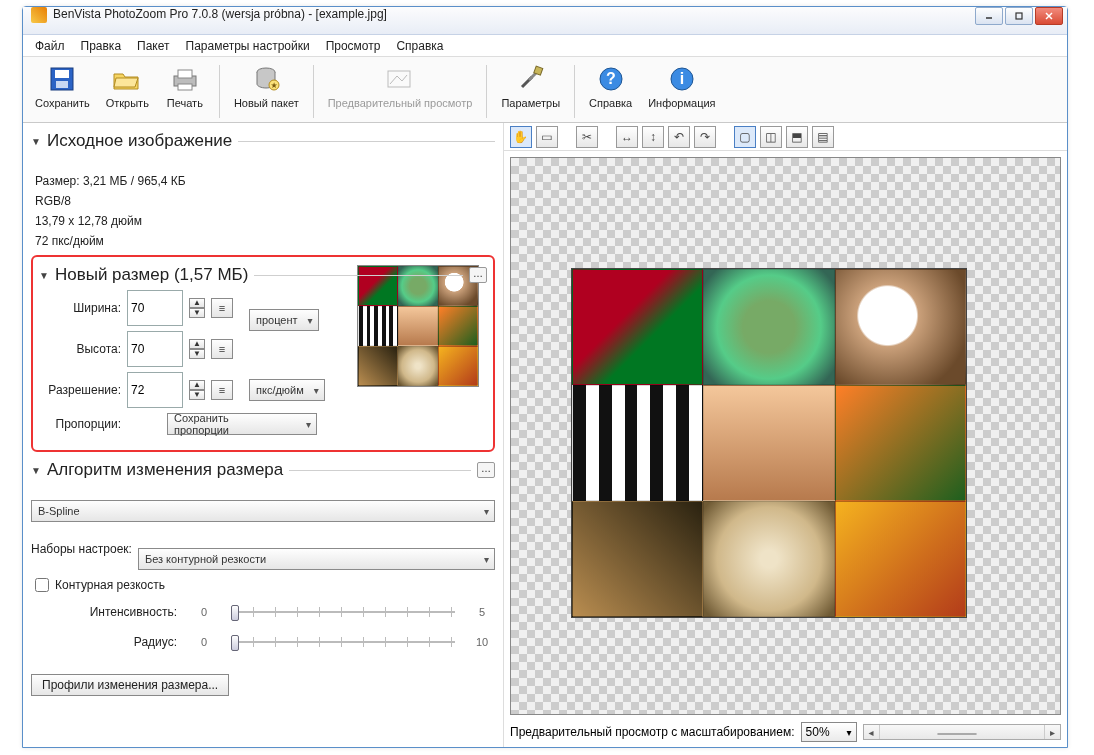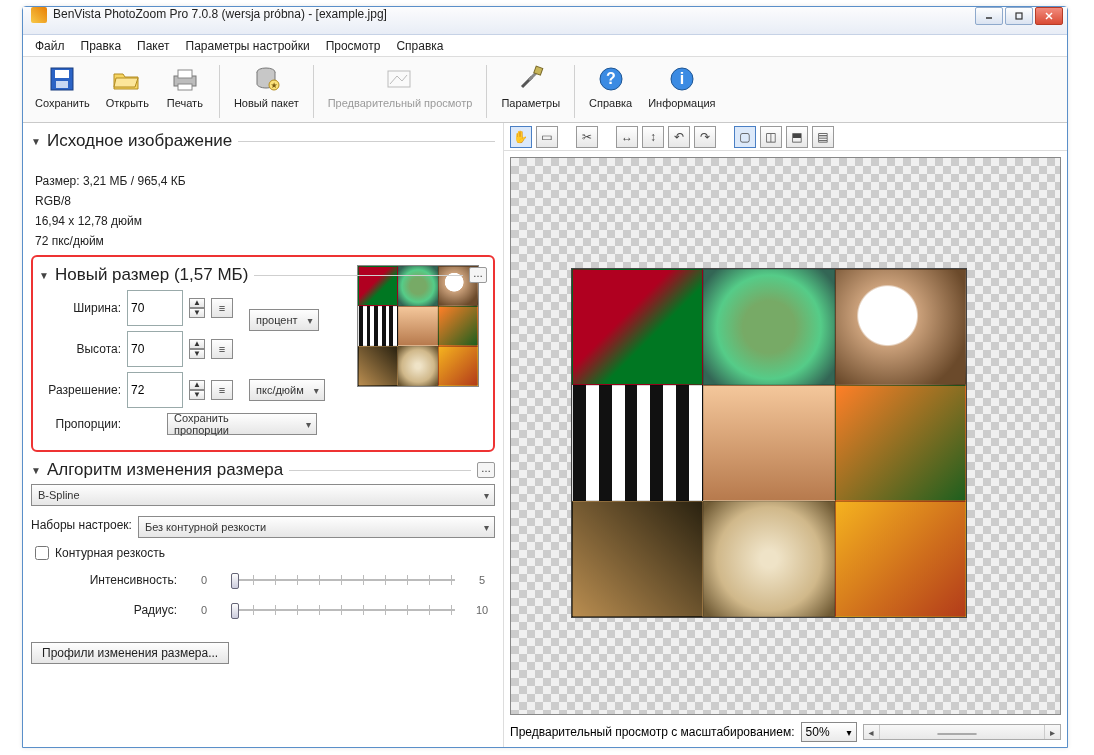--- a/index.html
+++ b/index.html
@@ -49,21 +49,21 @@
   input.num { width:56px; height:36px; border:1px solid #9aa; padding:0 3px; font-size:12px; }
   .spinner { display:flex; flex-direction:column; }
   .spinner button, .lockbtn, .combobox, .btn, .algo-sel, .presets-sel, .unit-sel { border:1px solid #8a8a8a; background:linear-gradient(#fefefe,#e6e6e6); font-size:11px; color:#333; }
   .spinner button { width:16px; height:10px; line-height:6px; font-size:8px; padding:0; }
   .lockbtn { width:22px; height:20px; display:flex; align-items:center; justify-content:center; }
   .unit-sel { height:22px; padding:0 20px 0 6px; display:flex; align-items:center; position:relative; }
   .unit-sel::after, .combobox::after, .algo-sel::after, .presets-sel::after { content:"▾"; position:absolute; right:5px; font-size:10px; color:#555; }
   .combobox { height:22px; padding:0 36px 0 6px; display:flex; align-items:center; position:relative;margin-left:40px; }
 
   .algo-hdr { margin-top:8px; }
-  .algo-sel, .presets-sel { height:22px; width:100%; display:flex; align-items:center; padding:0 20px 0 6px; position:relative; margin-top:4px; }
+  .algo-sel, .presets-sel { height:22px; width:100%; display:flex; align-items:center; padding:0 20px 0 6px; position:relative; margin-top:20px; }
   .preset-row { display:flex; align-items:center; gap:6px; margin-top:6px; }
   .preset-row .plabel { white-space:nowrap; }
   .preset-row .presets-sel { flex:1; }
 
   .chkrow { display:flex; align-items:center; gap:6px; margin:8px 0 4px 4px; }
   .chkrow input { width:14px; height:14px; }
 
   .slider-row { display:flex; align-items:center; gap:20px; margin:10px 6px; }
   .slider-row .slabel { width:140px; text-align:right; }
   .slider-row .slend-l, .slider-row .slend-r { width:14px; font-size:11px; color:#666; text-align:center;}
@@ -233,21 +233,21 @@
     <div class="left-panel" style="position:relative;">
       
       <div class="section-hdr">
         <span class="arrow">▼</span>
         <span class="lbl">Исходное изображение</span>
         <span class="line"></span>
       </div>
       <div class="info-rows">
         <div>Размер: 3,21 МБ / 965,4 КБ</div>
         <div>RGB/8</div>
-        <div>16,94 x 12,78 дюйм</div>
+        <div>13,79 x 12,78 дюйм</div>
         <div>72 пкс/дюйм</div>
       </div>
       <div class="thumb">
         <div class="c1"></div>
           <div class="c2"></div>
           <div class="c3"></div>
         <div class="c4"></div>
           <div class="c5"></div>
           <div class="c6"></div>
         <div class="c7"></div>

